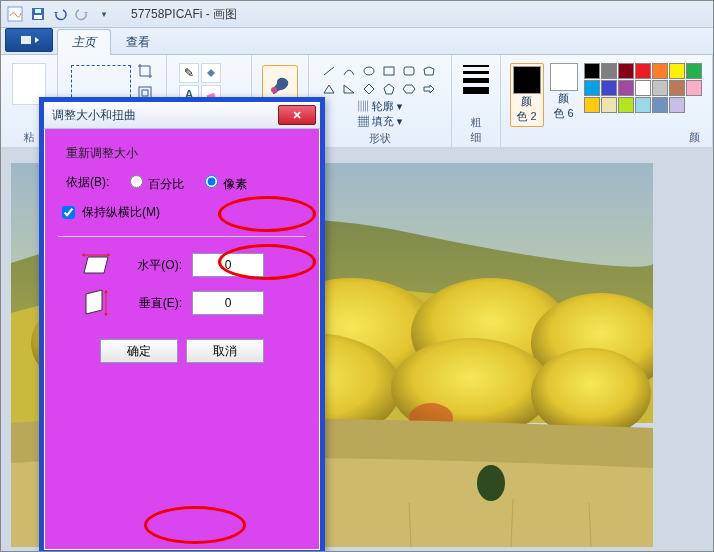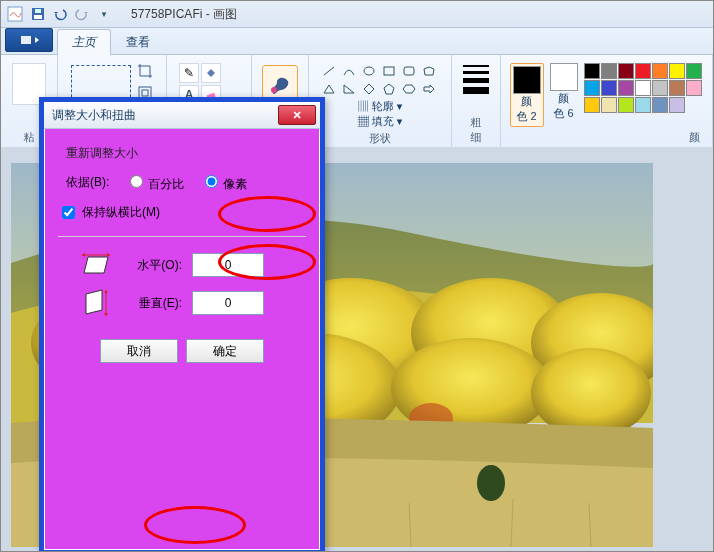--- a/index.html
+++ b/index.html
@@ -389,22 +389,22 @@
             <svg width="36" height="30">
               <path d="M10 6 L10 26 L26 22 L26 2 Z" stroke="#333" fill="#fff"></path>
               <line x1="30" y1="2" x2="30" y2="28" stroke="#d22"></line>
               <path d="M30 2l-2 3h4zM30 28l-2-3h4z" fill="#d22"></path>
             </svg>
           </div>
         <label>垂直(E):</label>
         <input type="text" value="0" style="">
       </div>
       <div class="dlg-buttons">
+        <button>确定</button>
         <button>取消</button>
-        <button>确定</button>
       </div>
     </div>
 
     <div class="anno" style="top:94px;left:174px;width:92px;height:30px"></div>
     <div class="anno" style="top:142px;left:174px;width:92px;height:30px"></div>
     <div class="anno" style="top:404px;left:100px;width:96px;height:32px"></div>
   </div>
 
 </div>
 

